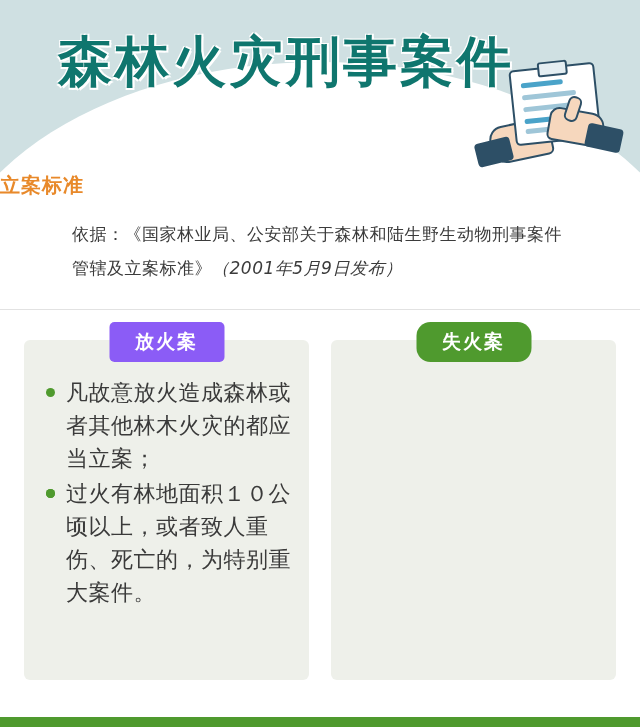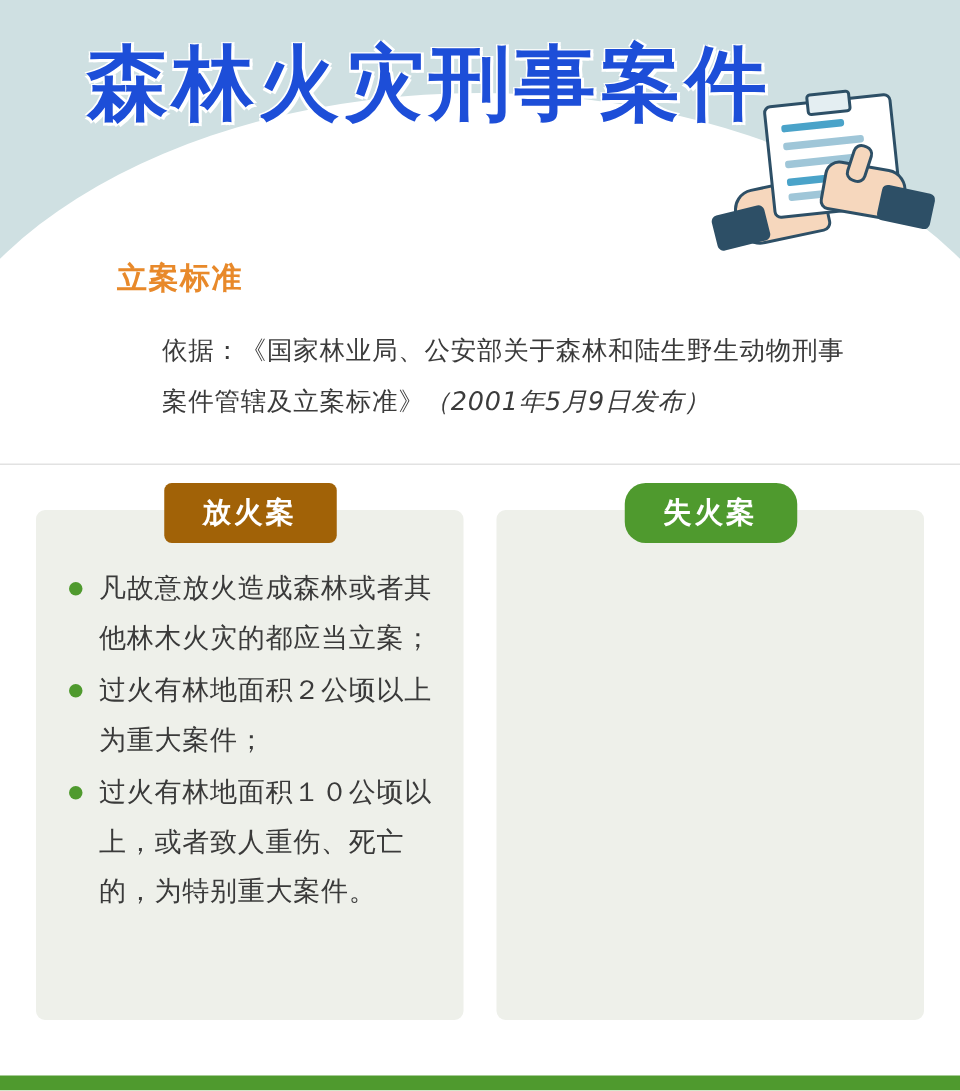--- a/index.html
+++ b/index.html
@@ -41,25 +41,25 @@
     background: #ffffff;
     border-radius: 50% 50% 0 0 / 100% 100% 0 0;
   }
   .title {
     position: absolute;
     left: 58px;
     top: 30px;
     font-size: 54px;
     line-height: 62px;
     font-weight: bold;
-    color: #1d4ed8;
+    color: #0f766e;
     letter-spacing: 3px;
     text-shadow: 2px 2px 0 #ffffff, -1px -1px 0 #ffffff, 2px -1px 0 #ffffff, -1px 2px 0 #ffffff;
     white-space: nowrap;
-    font-family: Liberation Mono, monospace;
+    font-family: Liberation Sans, sans-serif;
   }
 
   
   .illus {
     position: absolute;
     right: 8px;
     top: 66px;
     width: 150px;
     height: 118px;
   }
@@ -149,28 +149,27 @@
   }
 
   
   .standard {
     position: absolute;
     left: 0;
     top: 172px;
     width: 640px;
   }
   .standard-title {
-    margin-left: 78px;
     font-size: 20px;
     font-weight: bold;
     color: #e8892a;
     letter-spacing: 1px;
   }
   .standard-body {
-    margin: 18px 66px 0 108px;
+    margin: 18px 66px 0 72px;
     font-size: 17px;
     line-height: 34px;
     color: #3b3b3b;
     letter-spacing: 0.5px;
   }
   .standard-body .em {
     font-style: italic;
   }
 
   
@@ -210,29 +209,29 @@
     background: #4f9a2e;
     color: #ffffff;
     font-size: 19px;
     font-weight: bold;
     letter-spacing: 2px;
     border-radius: 5px;
     padding: 7px 26px;
     white-space: nowrap;
   }
   .col.left .col-badge {
-    background: #a16207;
+    background: #8b5cf6;
   }
   .col.right .col-badge {
     background: #4f9a2e;
     border-radius: 14px;
   }
   .item {
     position: relative;
-    font-size: 18px;
+    font-size: 22px;
     line-height: 33px;
     color: #3a3a3a;
     padding-left: 26px;
     margin-bottom: 2px;
     letter-spacing: 0.5px;
   }
   .item .dot {
     position: absolute;
     left: 6px;
     top: 12px;
@@ -291,21 +290,20 @@
   <div class="columns">
 
     <div class="col left">
       <div class="col-badge">放火案</div>
       <div class="item">
         <span class="dot"></span>
         <span>凡故意放火造成森林或者其他林木火灾的都应当立案；</span>
       </div>
       <div class="item">
         <span class="dot"></span>
-        <span>过火有林地面积２公顷以上为重大案件；</span>
       </div>
       <div class="item">
         <span class="dot"></span>
         <span>过火有林地面积１０公顷以上，或者致人重伤、死亡的，为特别重大案件。</span>
       </div>
     </div>
 
     <div class="col right">
       <div class="col-badge">失火案</div>
     </div>

